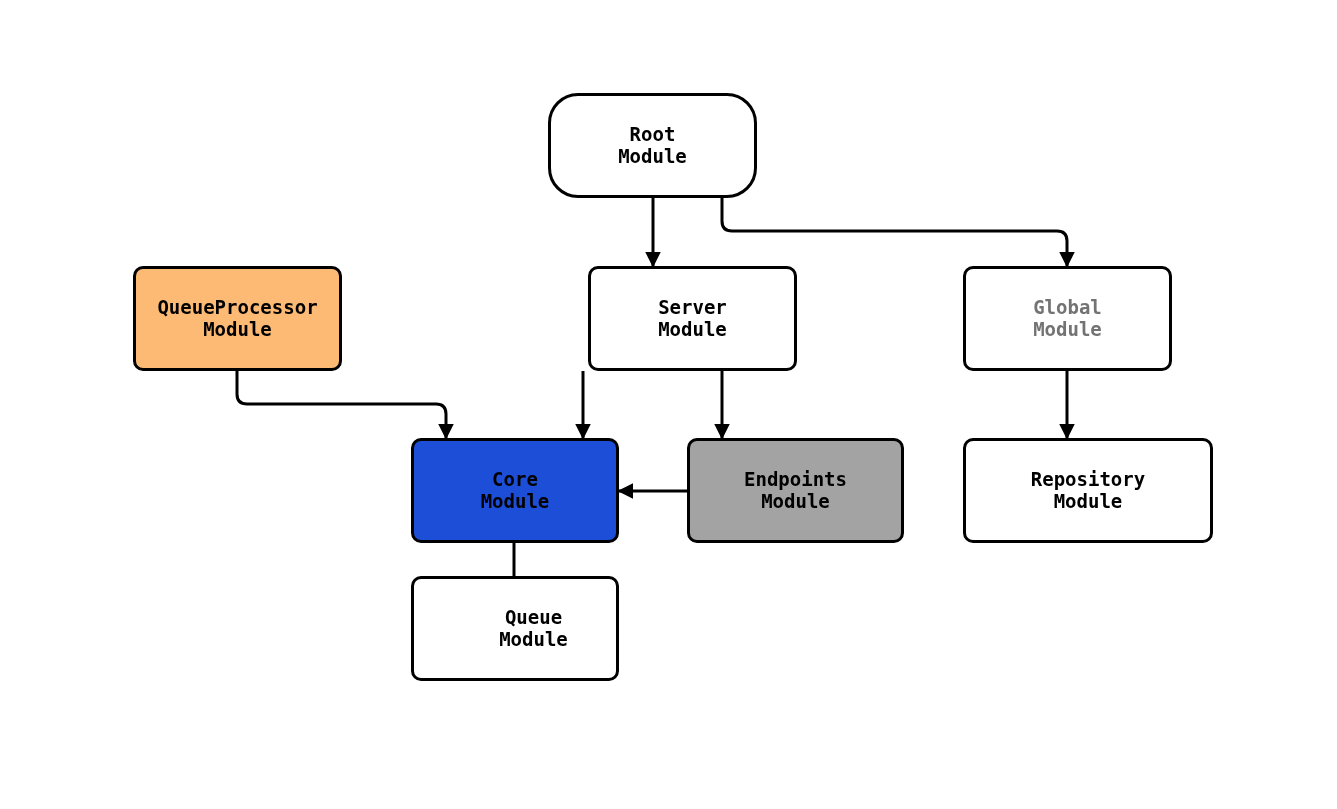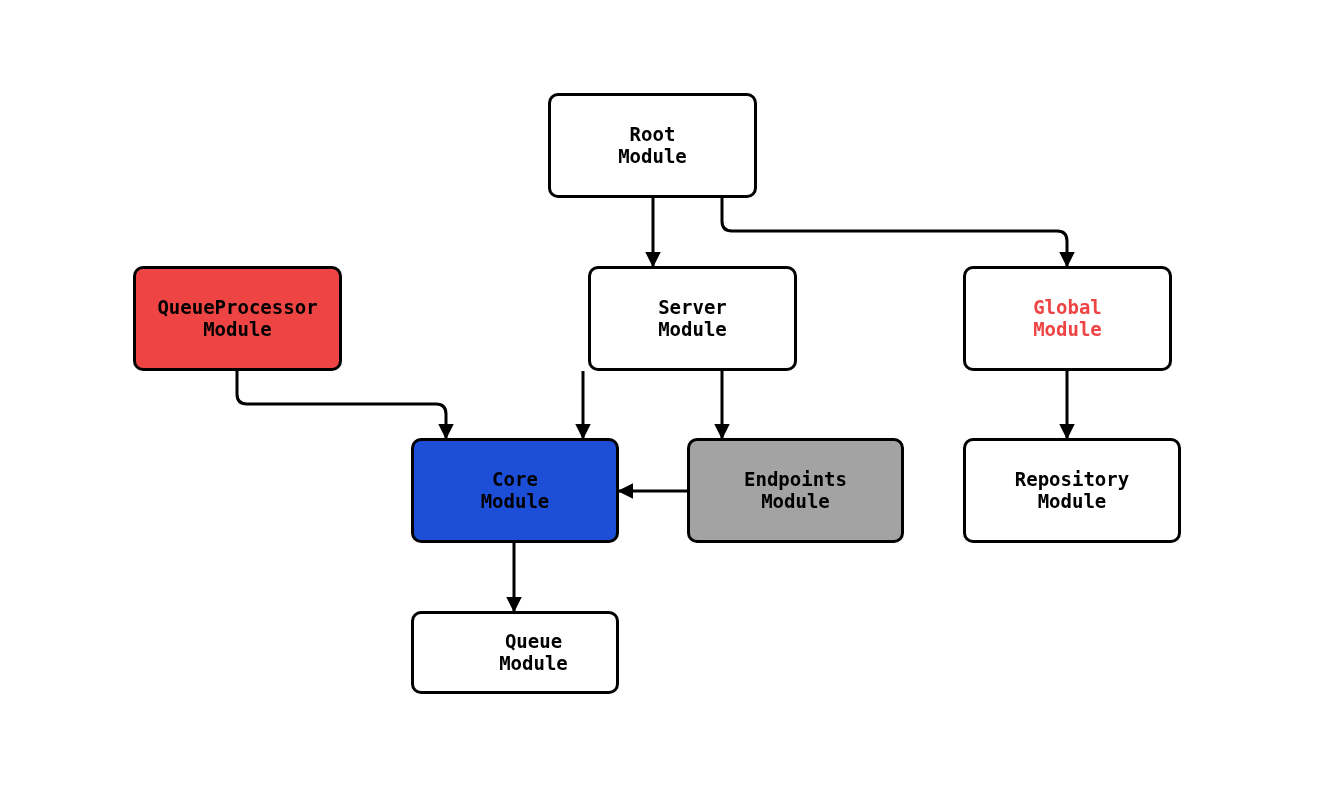--- a/index.html
+++ b/index.html
@@ -56,45 +56,45 @@
   <path d="M 653 198 L 653 266" class="edge" stroke="#000000" marker-end="url(#arrowhead)"></path>
       <path d="M 722 198 L 722 221 Q 722 231 732 231 L 1057 231 Q 1067 231 1067 241 L 1067 266" class="edge" stroke="#000000" marker-end="url(#arrowhead)"></path>
       <path d="M 237 371 L 237 394 Q 237 404 247 404 L 436 404 Q 446 404 446 414 L 446 438" class="edge" stroke="#000000" marker-end="url(#arrowhead)"></path>
       <path d="M 583 371 L 583 438" class="edge" stroke="#000000" marker-end="url(#arrowhead)"></path>
       <path d="M 722 371 L 722 438" class="edge" stroke="#000000" marker-end="url(#arrowhead)"></path>
       <path d="M 687 491 L 619 491" class="edge" stroke="#000000" marker-end="url(#arrowhead)"></path>
       <path d="M 1067 371 L 1067 438" class="edge" stroke="#000000" marker-end="url(#arrowhead)"></path>
       <path d="M 514 543 L 514 611" class="edge" stroke="#000000" marker-end="url(#arrowhead)"></path>
     </svg>
 
-<div class="node" style="left: 548px; top: 93px; width: 209px; height: 105px; border-color: rgb(0, 0, 0); background: rgb(255, 255, 255); color: rgb(0, 0, 0);">
+<div class="node" style="left: 548px; top: 93px; width: 209px; height: 105px; border-color: rgb(0, 0, 0); background: rgb(255, 255, 255); color: rgb(0, 0, 0); border-radius: 30px;">
       <span>Root</span>
       <span>Module</span>
     </div>
-    <div class="node" style="left: 133px; top: 266px; width: 209px; height: 105px; border-color: rgb(0, 0, 0); background: #ef4444; color: rgb(0, 0, 0);">
+    <div class="node" style="left: 133px; top: 266px; width: 209px; height: 105px; border-color: rgb(0, 0, 0); background: #fdba74; color: rgb(0, 0, 0);">
       <span>QueueProcessor</span>
       <span>Module</span>
     </div>
     <div class="node" style="left: 548px; top: 266px; width: 209px; height: 105px; border-color: rgb(0, 0, 0); background: rgb(255, 255, 255); color: rgb(0, 0, 0); margin-left: 40px;">
       <span>Server</span>
       <span>Module</span>
     </div>
-    <div class="node" style="left: 963px; top: 266px; width: 209px; height: 105px; border-color: rgb(0, 0, 0); background: rgb(255, 255, 255); color: #ef4444;">
+    <div class="node" style="left: 963px; top: 266px; width: 209px; height: 105px; border-color: rgb(0, 0, 0); background: rgb(255, 255, 255); color: #737373;">
       <span>Global</span>
       <span>Module</span>
     </div>
     <div class="node" style="left: 411px; top: 438px; width: 208px; height: 105px; border-color: rgb(0, 0, 0); background: #1d4ed8; color: rgb(0, 0, 0);">
       <span>Core</span>
       <span>Module</span>
     </div>
     <div class="node" style="left: 687px; top: 438px; width: 217px; height: 105px; border-color: rgb(0, 0, 0); background: #a3a3a3; color: rgb(0, 0, 0);">
       <span>Endpoints</span>
       <span>Module</span>
     </div>
-    <div class="node" style="left: 963px; top: 438px; width: 218px; height: 105px; border-color: rgb(0, 0, 0); background: rgb(255, 255, 255); color: rgb(0, 0, 0);">
+    <div class="node" style="left: 963px; top: 438px; width: 250px; height: 105px; border-color: rgb(0, 0, 0); background: rgb(255, 255, 255); color: rgb(0, 0, 0);">
       <span>Repository</span>
       <span>Module</span>
     </div>
-    <div class="node" style="left: 411px; top: 611px; width: 208px; height: 83px; border-color: rgb(0, 0, 0); background: rgb(255, 255, 255); color: rgb(0, 0, 0); padding-left: 37px;">
+    <div class="node" style="left: 411px; top: 576px; width: 208px; height: 105px; border-color: rgb(0, 0, 0); background: rgb(255, 255, 255); color: rgb(0, 0, 0); padding-left: 37px;">
       <span>Queue</span>
       <span>Module</span>
     </div>
   </div>
 
 </body></html>

